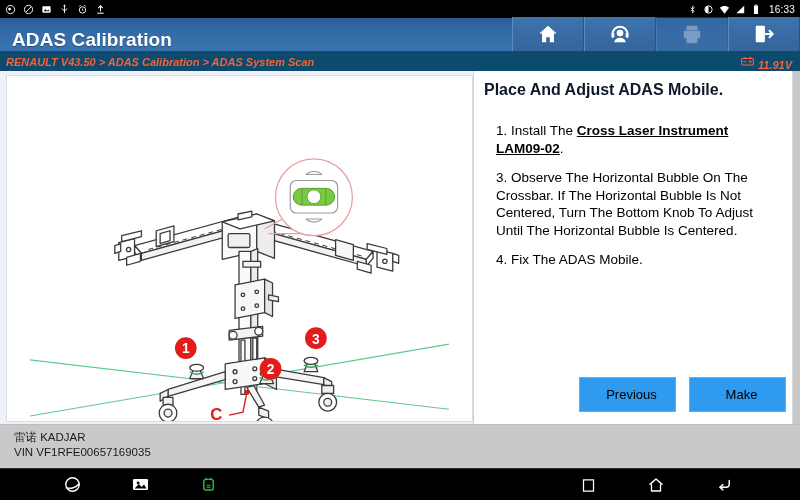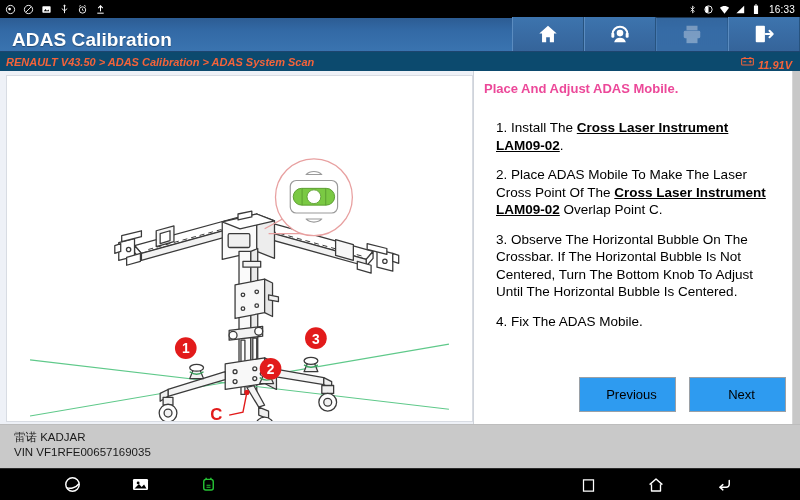--- a/index.html
+++ b/index.html
@@ -71,21 +71,21 @@
     flex:1;background:#fff;border:1px solid #d8dce3;
     position:relative;overflow:hidden;margin:0 0 2px 0;
   }
   .pic-card svg{display:block;width:100%;height:100%;}
 
   .right-pane{
     flex:1 1 auto;background:#fff;box-sizing:border-box;
     padding:8px 14px 0 10px;display:flex;flex-direction:column;
     position:relative;border-left:1px solid #cfd3da;
   }
-  .instr-title{font-size:13px;font-weight:bold;color:#ec4899;margin:2px 0 11px 0;}
+  .instr-title{font-size:16px;font-weight:bold;color:#0f172a;margin:2px 0 11px 0;}
   .instr-body{font-size:13.5px;color:#000;line-height:17.5px;}
   .instr-body .hl{font-weight:bold;text-decoration:underline;}
   .instr-line{margin:12px;}
 
   .btn-row{
     margin-top:auto;display:flex;justify-content:flex-end;gap:13px;
     padding:0 0 12px 0;
   }
   .btn{
     width:97px;height:35px;background:#2e9bf0;border:1px solid #9aa0a6;
@@ -404,33 +404,30 @@
       </div>
     </div>
 
     <div class="right-pane">
       <div class="instr-title">Place And Adjust ADAS Mobile.</div>
       <div class="instr-body">
         <p class="instr-line">
           <span>1. Install The </span><span class="hl">Cross Laser Instrument LAM09-02</span><span>.</span>
         </p>
         <p class="instr-line">
-          <span>2. Place ADAS Mobile To Make The Laser Cross Point Of The </span><span class="hl">Cross Laser Instrument LAM09-02</span><span> Overlap Point C.</span>
-        </p>
-        <p class="instr-line">
           <span>3. Observe The Horizontal Bubble On The Crossbar. If The Horizontal Bubble Is Not Centered, Turn The Bottom Knob To Adjust Until The Horizontal Bubble Is Centered.</span>
         </p>
         <p class="instr-line">
           <span>4. Fix The ADAS Mobile.</span>
         </p>
       </div>
 
       <div class="btn-row">
         <div class="btn">Previous</div>
-        <div class="btn">Next</div>
+        <div class="btn">Make</div>
       </div>
 
       <div class="vscroll">
         <div class="thumb"></div>
       </div>
     </div>
   </div>
 
   <div class="vehbar">
     <div class="veh-line">雷诺 KADJAR</div>

